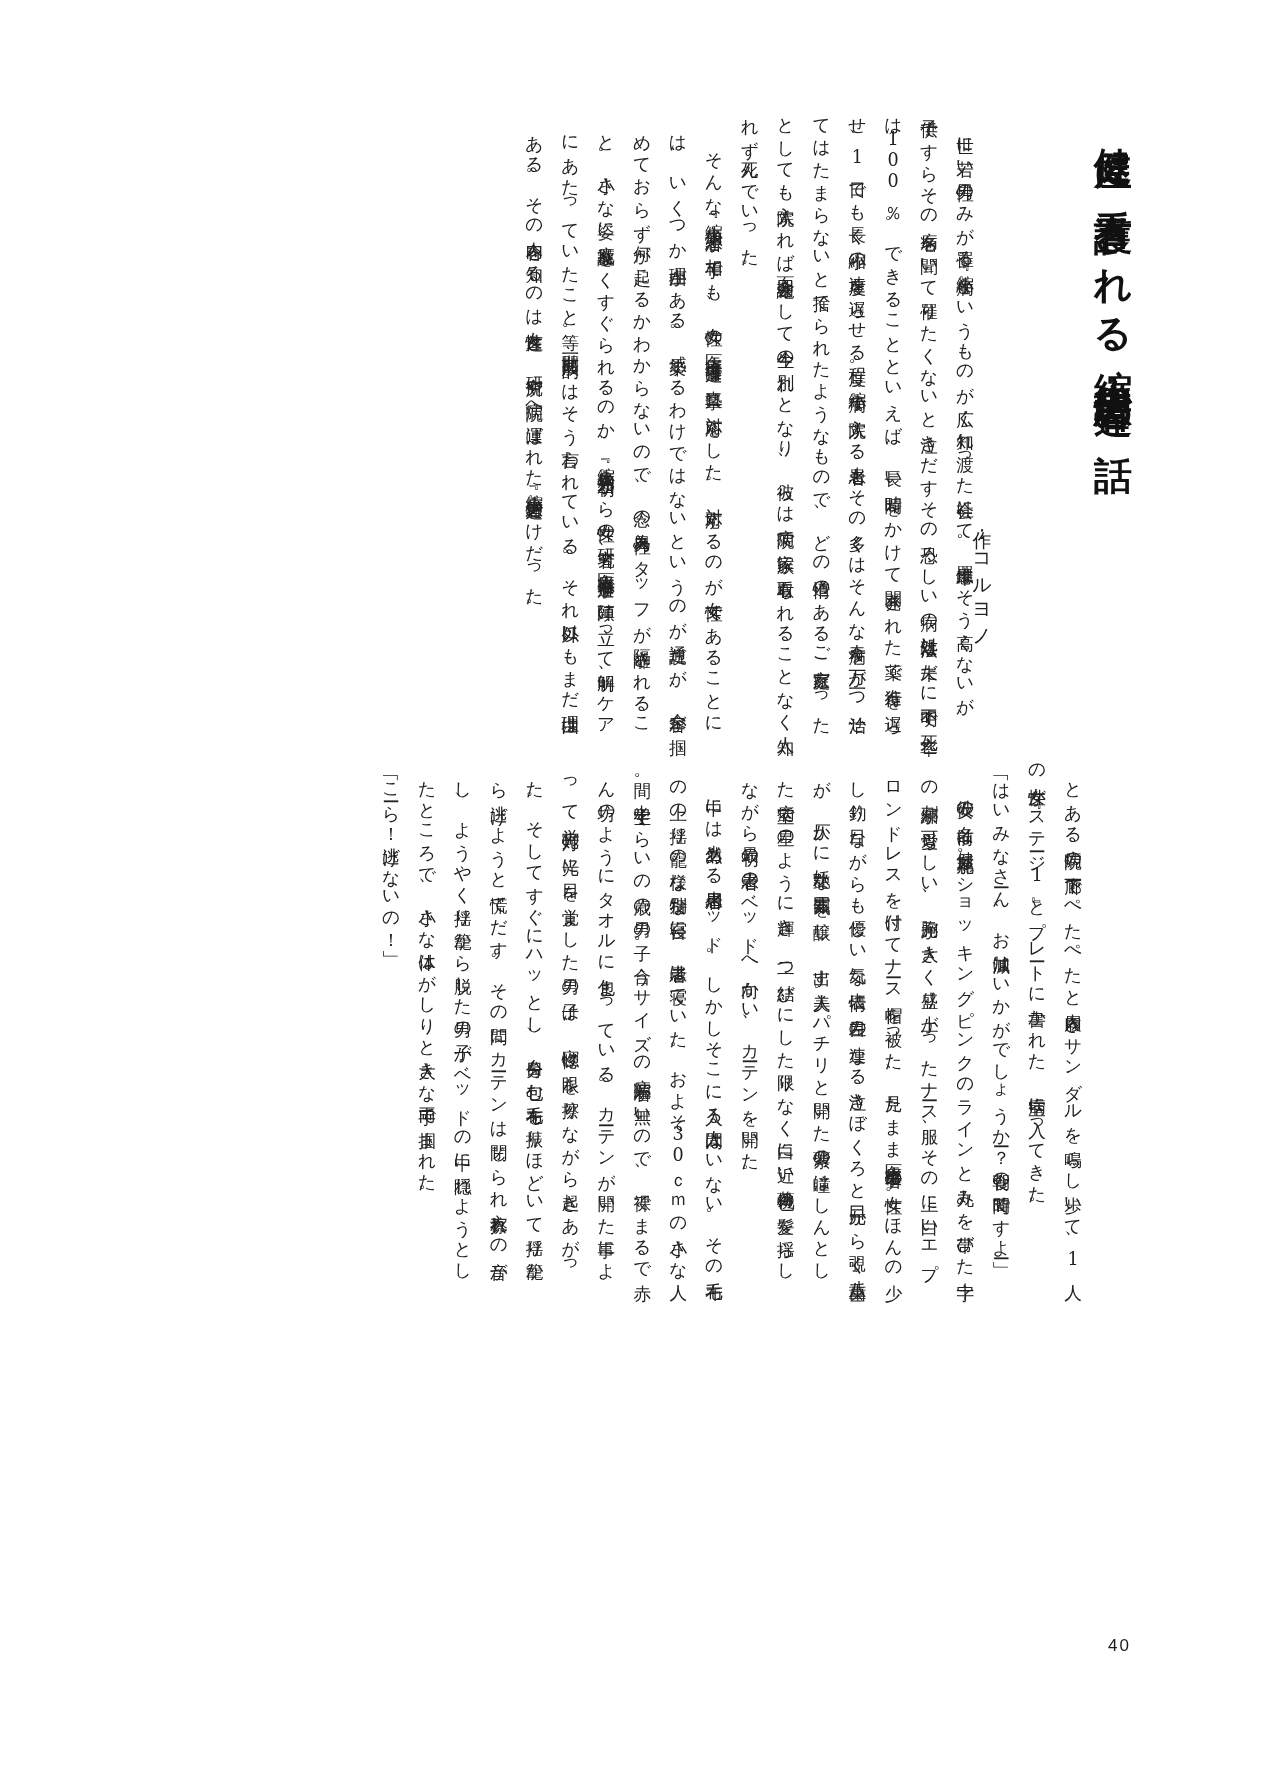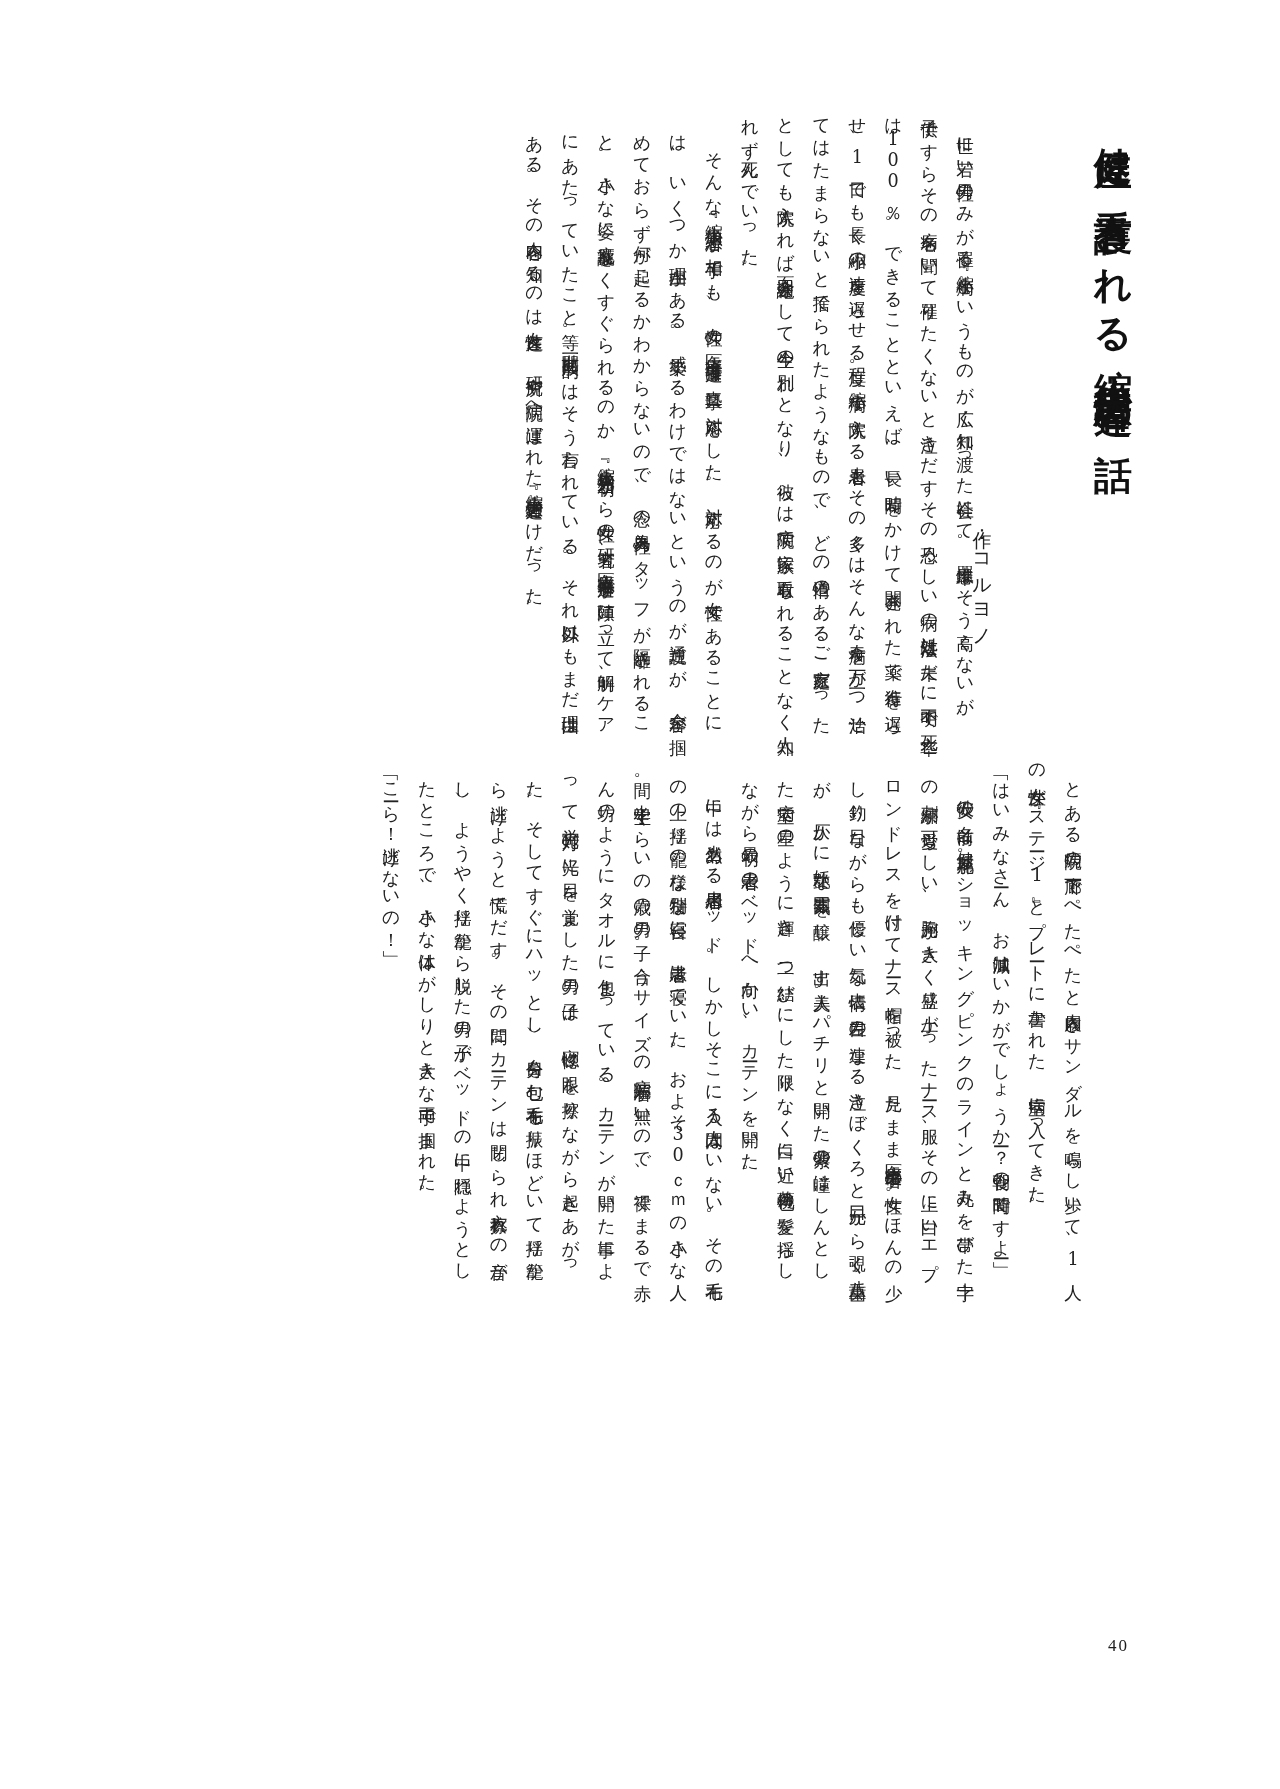--- a/index.html
+++ b/index.html
@@ -89,21 +89,21 @@
   }
   .vblock p.quote {
     text-indent: 0;
   }
 
   
   .page-number {
     position: absolute;
     top: 1636px;
     left: 1108px;
-    font-family: Liberation Serif, serif;
+    font-family: Liberation Sans, sans-serif;
     font-size: 17px;
     letter-spacing: 2px;
     color: #1d1d1d;
   }
 </style>
 </head>
 <body>
 
 <div id="page">
 

